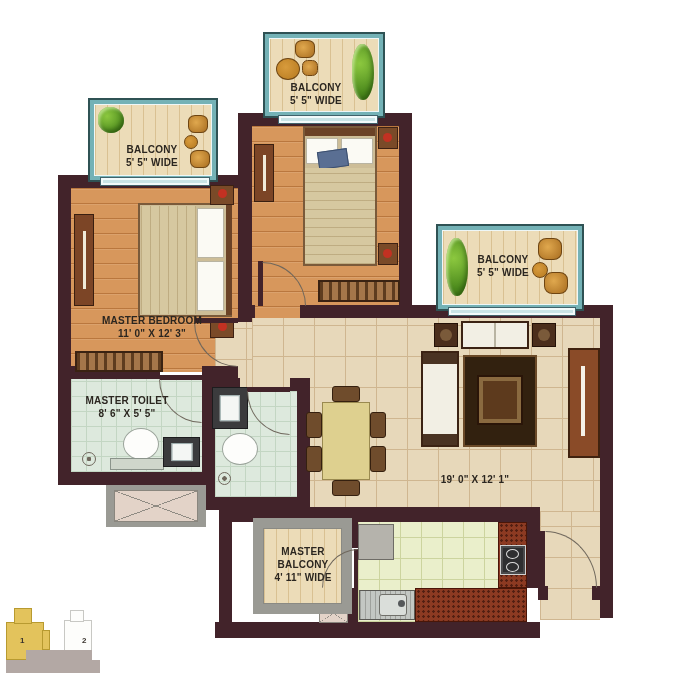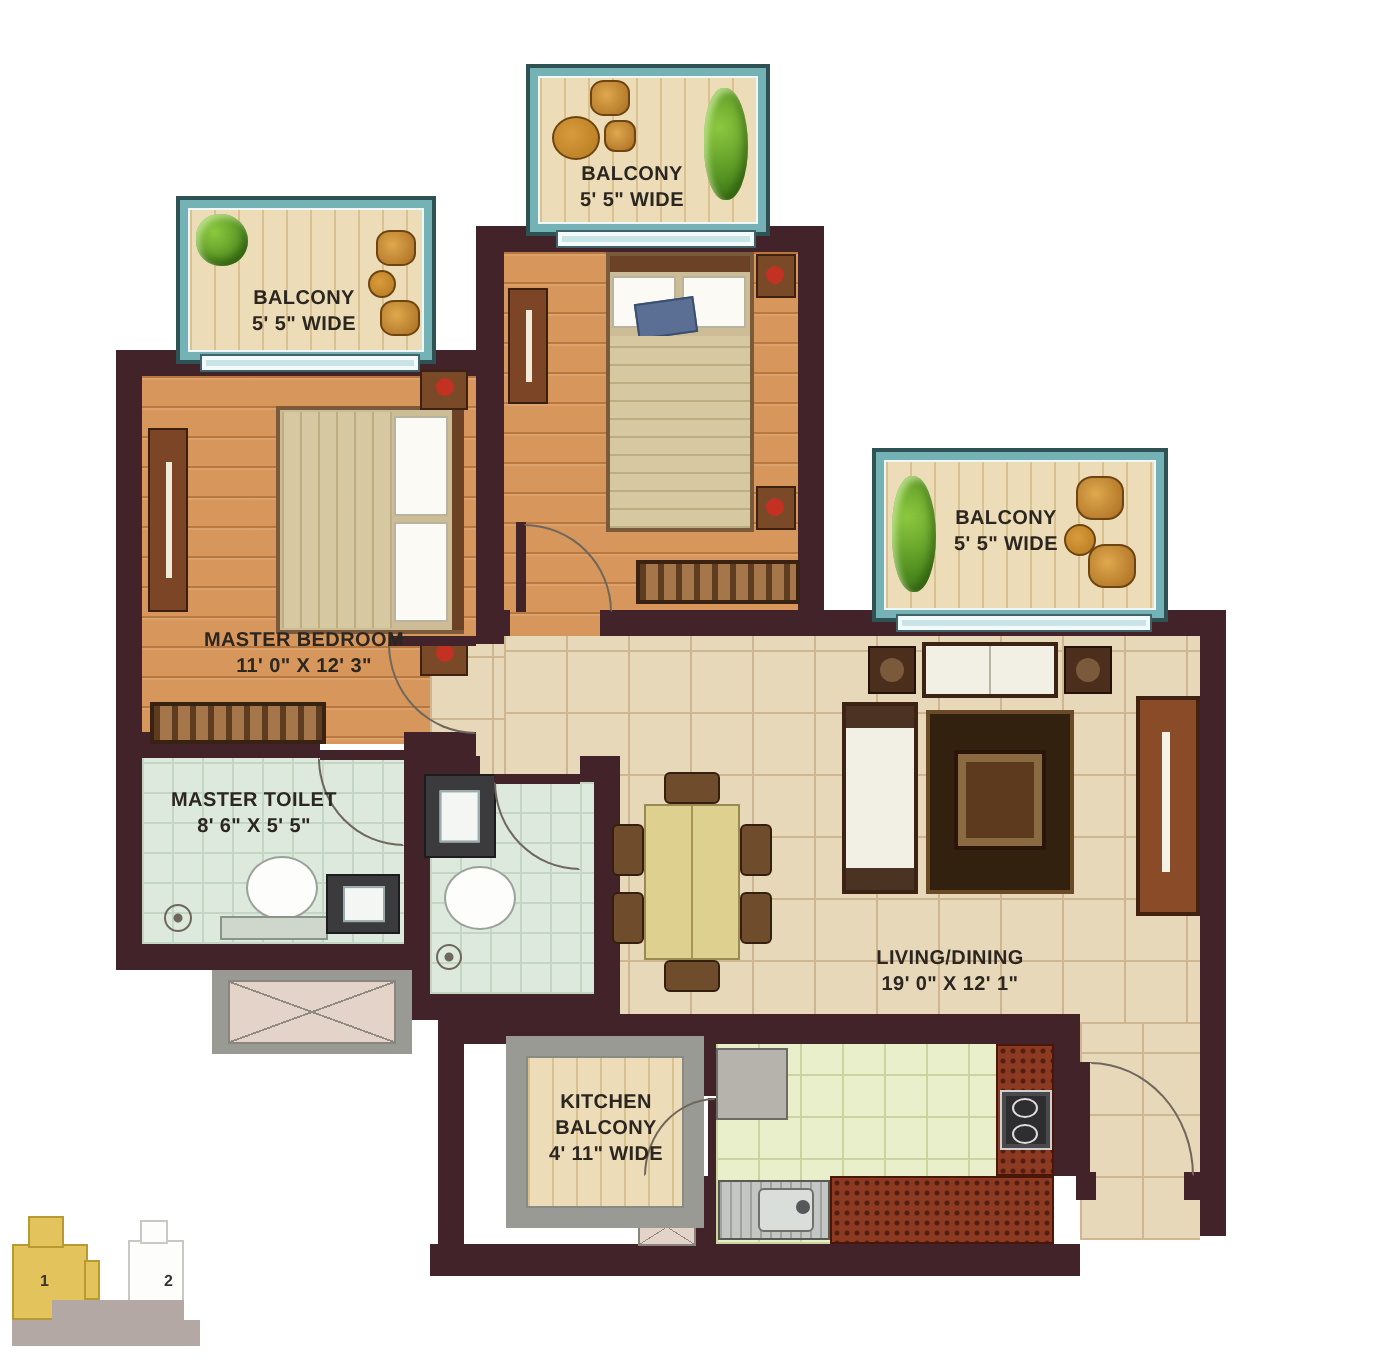--- a/index.html
+++ b/index.html
@@ -247,29 +247,28 @@
   </div>
   <div class="lbl" style="left:443px;top:253px;width:120px">
     <span>BALCONY</span>
     <span>5' 5" WIDE</span>
   </div>
   <div class="lbl" style="left:72px;top:314px;width:160px">
     <span>MASTER BEDROOM</span>
     <span>11' 0" X 12' 3"</span>
   </div>
   <div class="lbl" style="left:395px;top:473px;width:160px">
-    <span>LIVING/DINING</span>
     <span>19' 0" X 12' 1"</span>
   </div>
   <div class="lbl" style="left:62px;top:394px;width:130px">
     <span>MASTER TOILET</span>
     <span>8' 6" X 5' 5"</span>
   </div>
   <div class="lbl" style="left:260px;top:545px;width:86px">
-    <span>KITCHEN</span>
+    <span>MASTER</span>
     <span>BALCONY</span>
     <span>4' 11" WIDE</span>
   </div>
 
   <div class="abs" style="left:0px;top:598px;width:115px;height:80px">
     <div class="abs" style="left:6px;top:24px;width:38px;height:38px;background:#e3c35c;border:1px solid #b89a30"></div>
     <div class="abs" style="left:14px;top:10px;width:18px;height:16px;background:#e3c35c;border:1px solid #b89a30"></div>
     <div class="abs" style="left:42px;top:32px;width:8px;height:20px;background:#e3c35c;border:1px solid #b89a30"></div>
     <div class="abs" style="left:64px;top:22px;width:28px;height:38px;background:#fdfdfb;border:1px solid #c8c8c4"></div>
     <div class="abs" style="left:70px;top:12px;width:14px;height:12px;background:#fdfdfb;border:1px solid #c8c8c4"></div>

